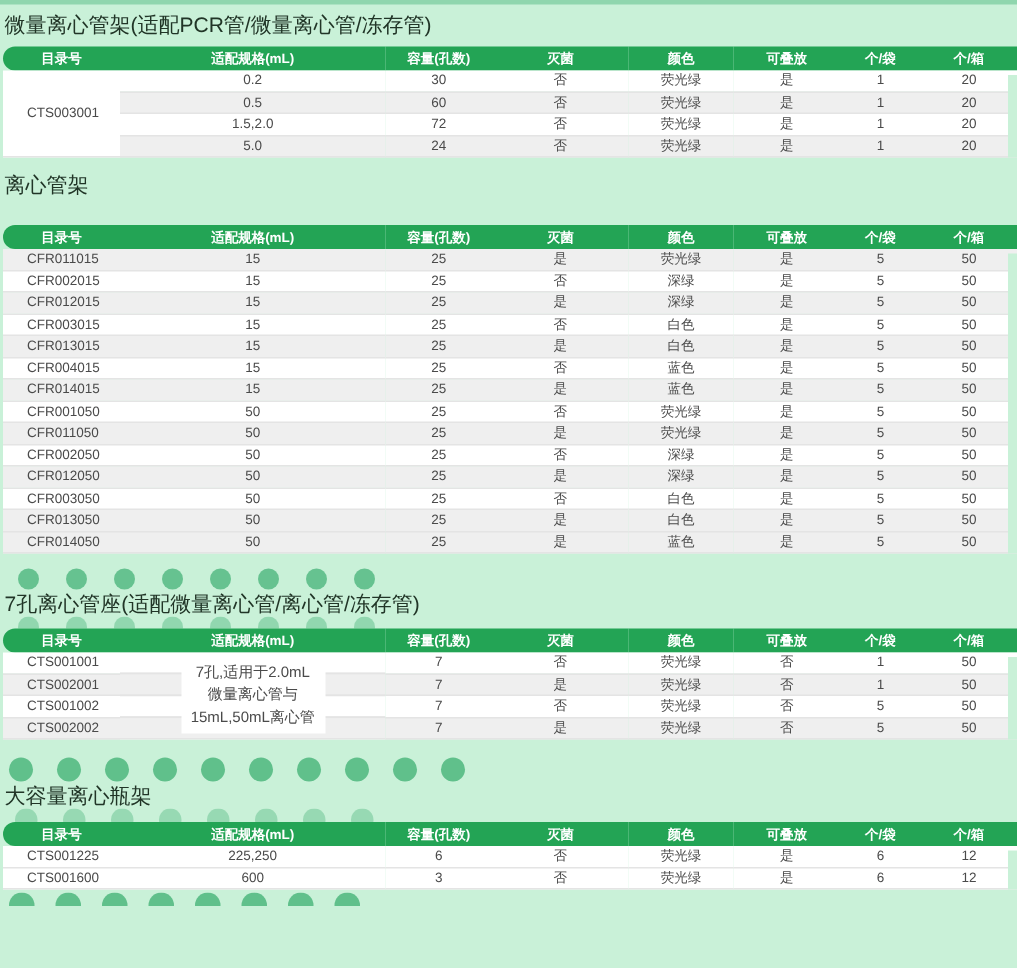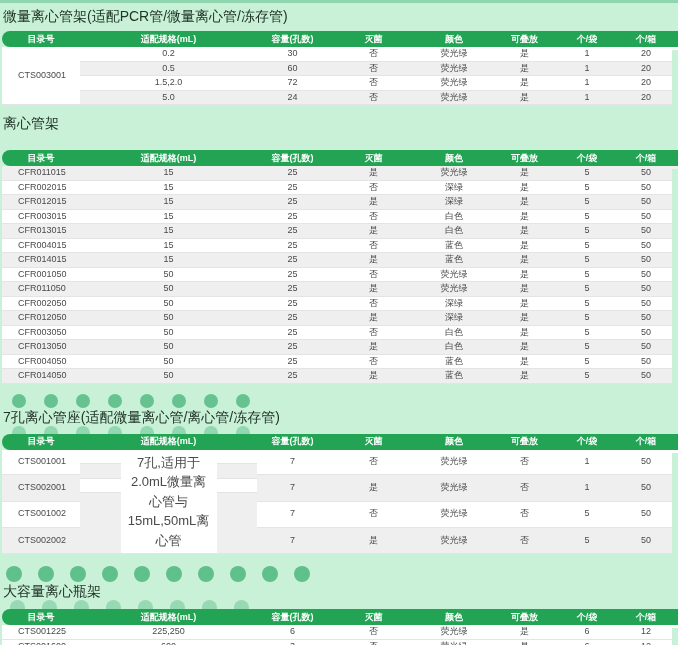--- a/index.html
+++ b/index.html
@@ -37,21 +37,21 @@
   tbody tr.alt td{background:var(--row-alt);}
   tbody td.catalog, tbody td.merged-catalog{text-align:left;padding-left:16px;}
   tbody td.merged-catalog{background:#fff;}
   tbody td.merged-spec{
     background:linear-gradient(#fff 0 13.5px, var(--line) 13.5px 14.5px,
       var(--row-alt) 14.5px 28px, var(--line) 28px 29px,
       #fff 29px 42.5px, var(--line) 42.5px 43.5px, var(--row-alt) 43.5px 58px);
   }
   .note-box{
     background:#fff;width:96px;margin:0 auto;padding:3px 5px;
-    font-size:13px;line-height:1.5;text-align:center;color:var(--text);
+    font-size:10px;line-height:1.5;text-align:center;color:var(--text);
   }
   .right-cap{position:absolute;top:19px;right:0;bottom:0;width:6px;background:var(--page-bg);}
   .dots-row{display:flex;align-items:flex-start;}
   .dot{background:var(--dot);border-radius:50%;display:block;flex:0 0 auto;}
   .dots-a{margin:10px 0 3px 12px;height:14px;}
   .dots-a .dot{width:14px;height:14px;margin-right:18px;opacity:.8;}
   .strip-a{height:8px;overflow:hidden;margin-top:2px;}
   .strip-a .dots-row{margin-left:12px;}
   .strip-a .dot{width:14px;height:14px;margin-right:18px;opacity:.45;}
   .dots-b{margin:12px 0 3px 6px;height:16px;}
@@ -289,30 +289,20 @@
         <tr class="alt">
           <td class="catalog">CFR013050</td>
           <td>50</td>
           <td>25</td>
           <td>是</td>
           <td>白色</td>
           <td>是</td>
           <td>5</td>
           <td>50</td>
         </tr>
-        <tr>
-          <td class="catalog">CFR004050</td>
-          <td>50</td>
-          <td>25</td>
-          <td>否</td>
-          <td>蓝色</td>
-          <td>是</td>
-          <td>5</td>
-          <td>50</td>
-        </tr>
         <tr class="alt">
           <td class="catalog">CFR014050</td>
           <td>50</td>
           <td>25</td>
           <td>是</td>
           <td>蓝色</td>
           <td>是</td>
           <td>5</td>
           <td>50</td>
         </tr>

